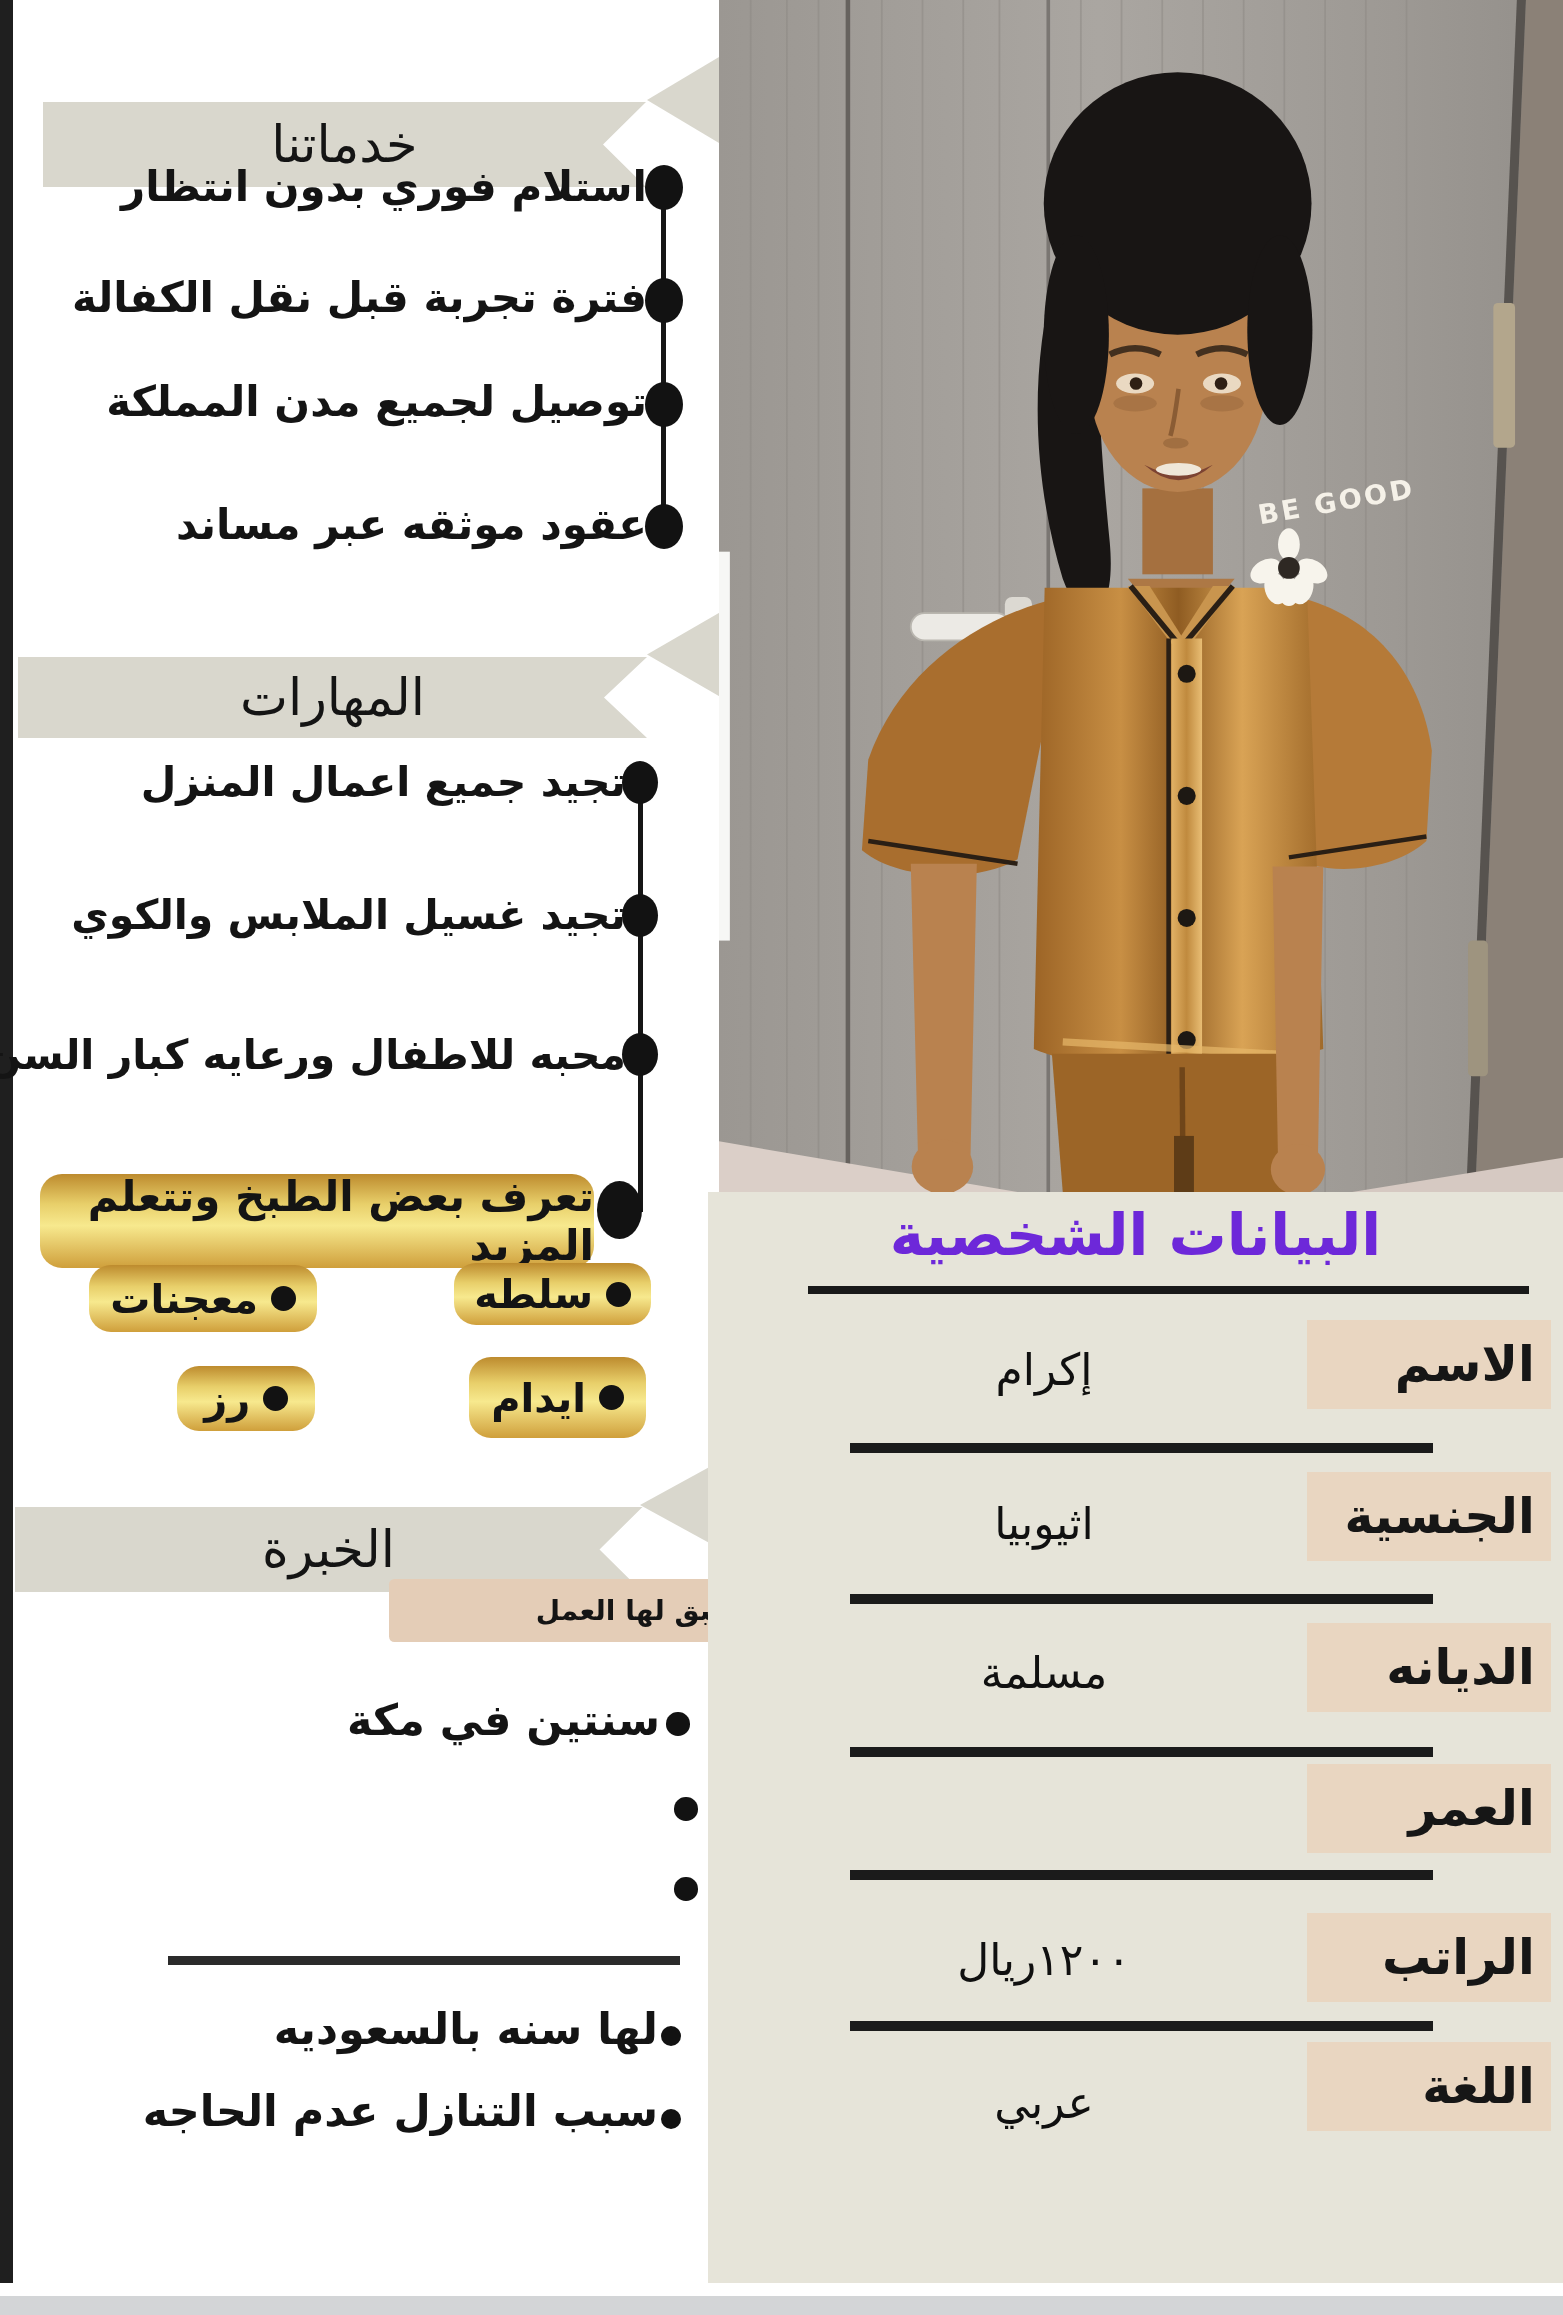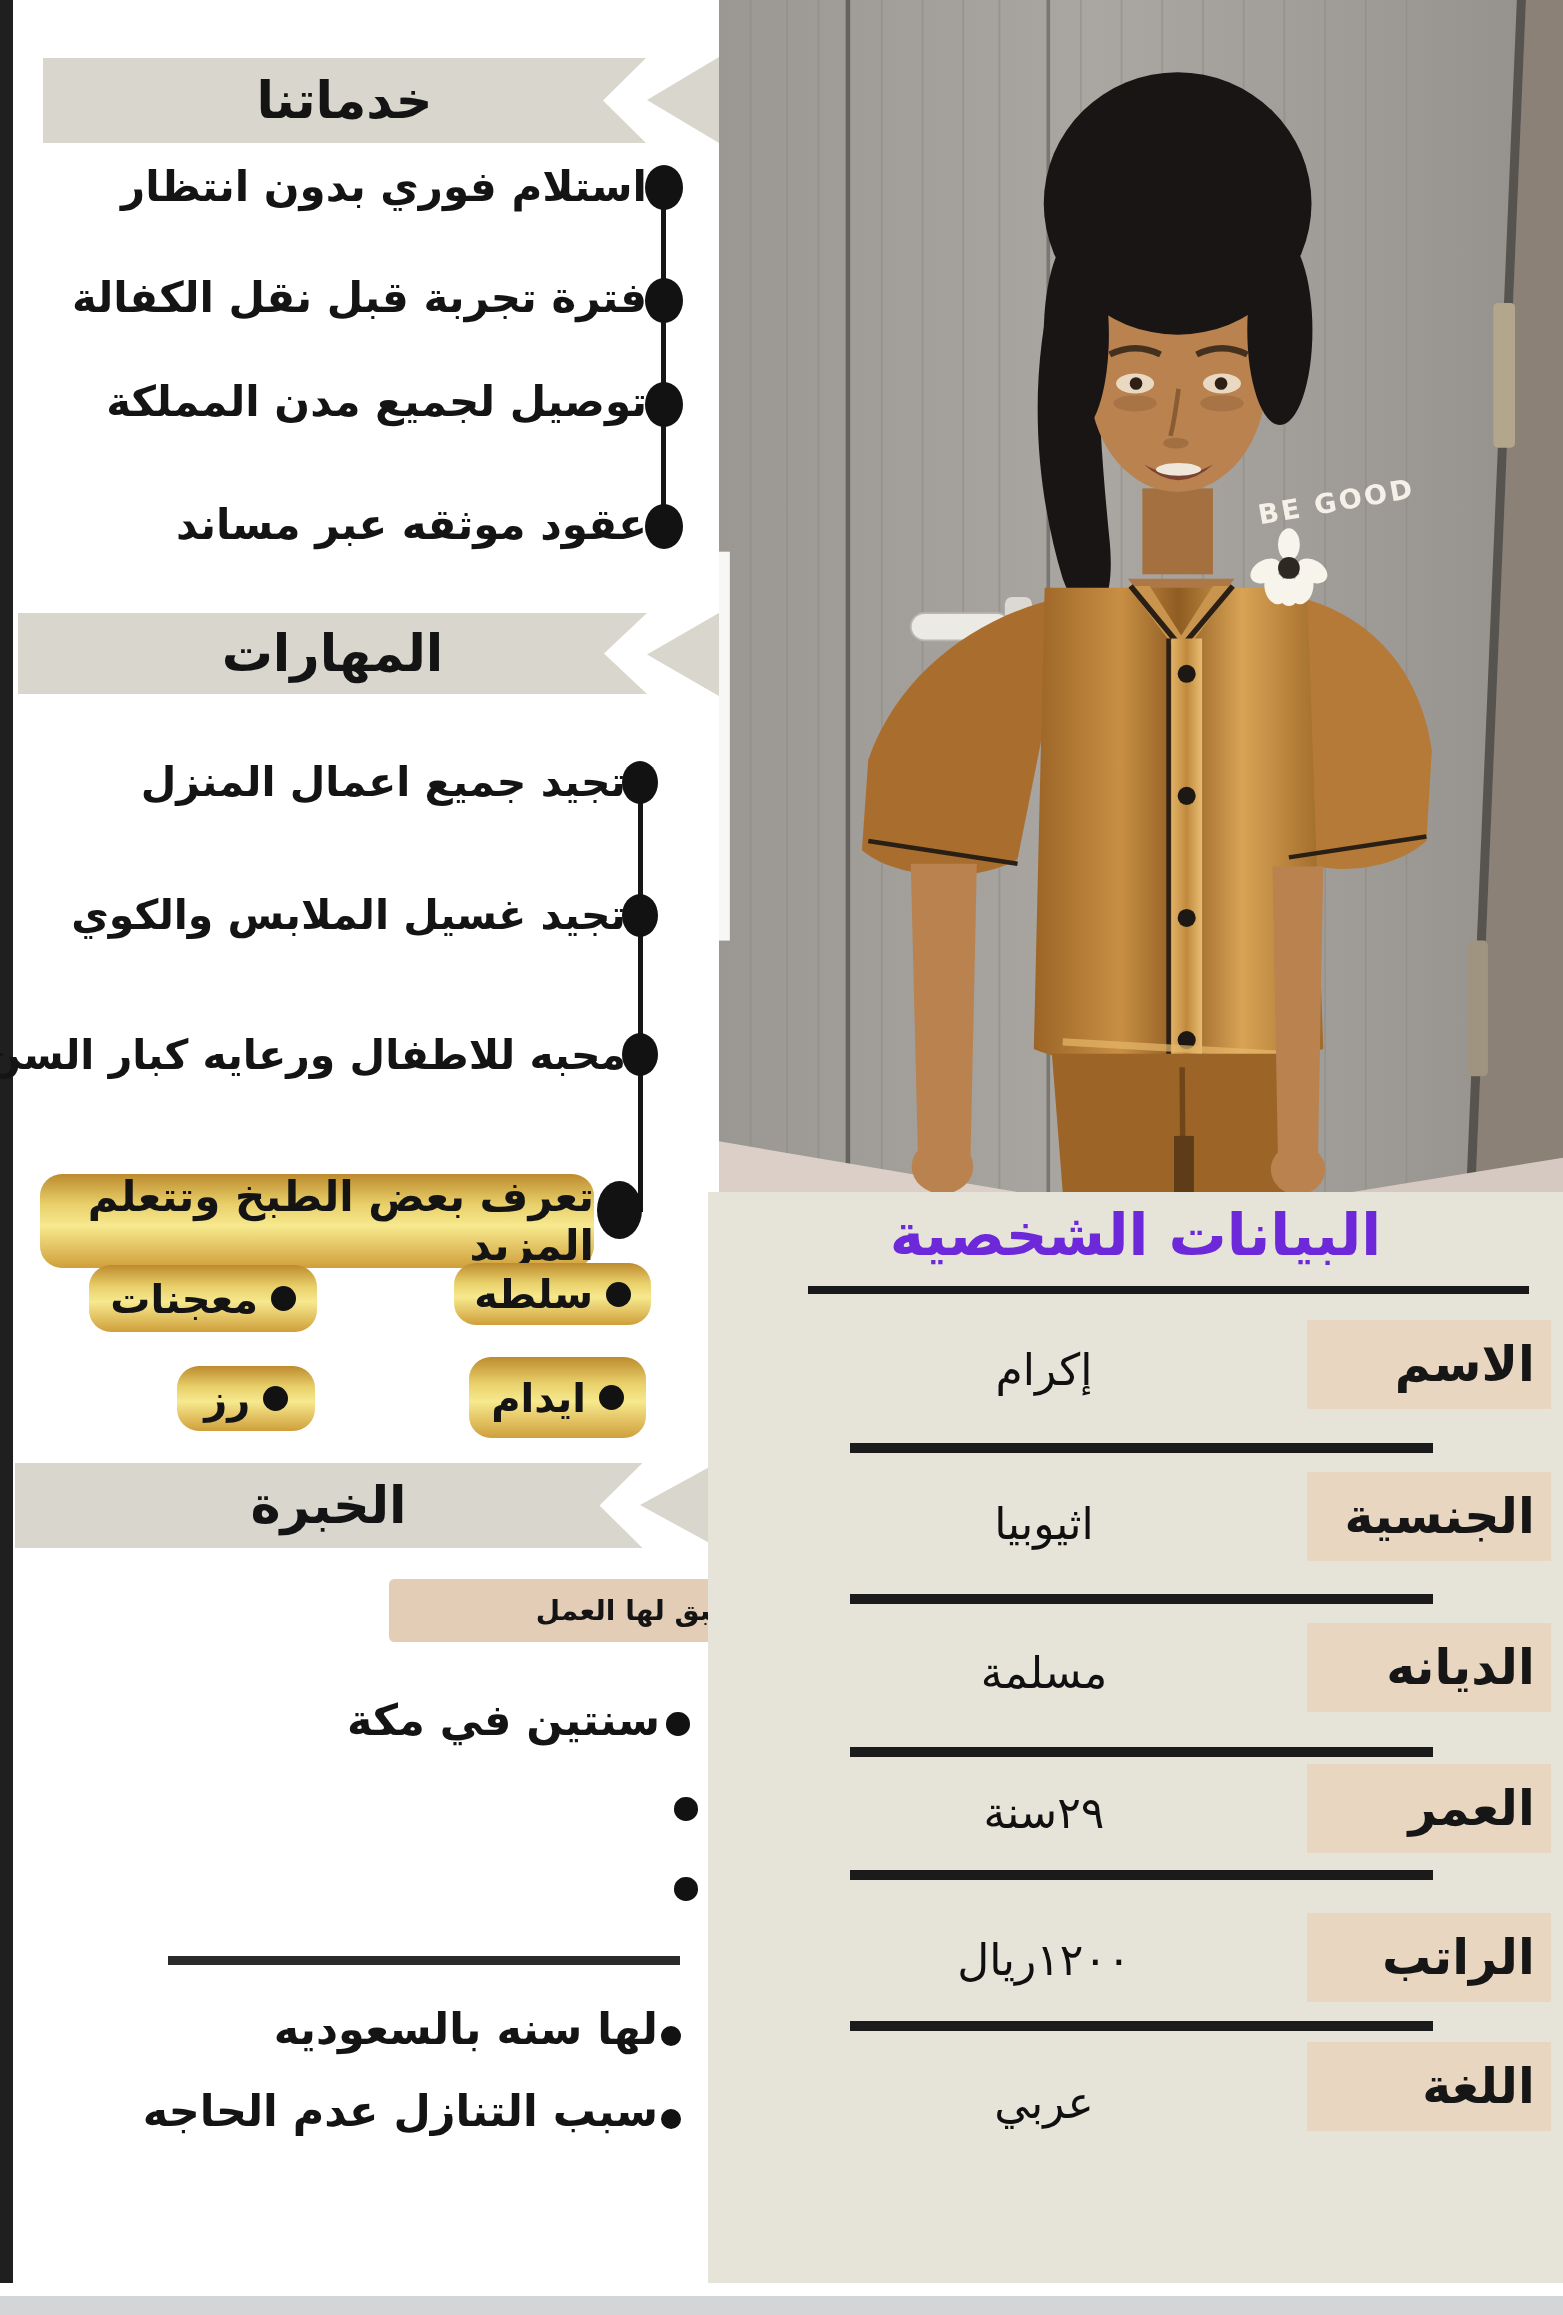--- a/index.html
+++ b/index.html
@@ -6,22 +6,22 @@
   .page{position:relative;width:1563px;height:2316px;background:var(--page_bg,#ffffff);
         overflow:hidden;font-family:"DejaVu Sans",sans-serif;color:#141414;}
   .abs{position:absolute;}
 
   
   .left-border{left:0;top:0;width:12.7px;height:2283px;background:var(--left_border,#1f1f1f);}
   .bottom-bar{left:0;top:2296px;width:1563px;height:20px;background:var(--bottom_bar,#d3d5d7);}
 
   
   .band{background:var(--band_bg,#d9d7cd);display:flex;align-items:center;justify-content:center;
-        font-size:51px;font-weight:700;
-        clip-path:polygon(0 0,100% 0,calc(100% - 43px) 50%,100% 100%,0 100%);}
+        font-size:51px;font-weight:400;
+        clip-path:polygon(0 0,100% 0,calc(100% - 43px) 50%,100% 100%,0 100%);margin-top:44px;}
   .band1{left:43px;top:58px;width:603px;height:85px;}
   .band2{left:18px;top:613px;width:629px;height:81px;}
   .band3{left:14.5px;top:1463px;width:628px;height:85px;}
   .band-tail{background:var(--band_bg,#d9d7cd);clip-path:polygon(0 50%,100% 0,100% 100%);}
   .tail1{left:647px;top:54px;width:77px;height:92px;}
   .tail2{left:647px;top:610px;width:77px;height:89px;}
   .tail3{left:640px;top:1459px;width:84px;height:92px;}
 
   
   .txt{direction:rtl;text-align:right;white-space:nowrap;font-weight:700;color:#141414;}
@@ -300,21 +300,20 @@
 
     <div class="flabel fl2">الجنسية</div>
     <div class="fvalue fv2">اثيوبيا</div>
     <div class="fline ln2"></div>
 
     <div class="flabel fl3">الديانه</div>
     <div class="fvalue fv3">مسلمة</div>
     <div class="fline ln3"></div>
 
     <div class="flabel fl4">العمر</div>
-    <div class="fvalue fv4">٢٩سنة</div>
     <div class="fline ln4"></div>
 
     <div class="flabel fl5">الراتب</div>
     <div class="fvalue fv5">١٢٠٠ريال</div>
     <div class="fline ln5"></div>
 
     <div class="flabel fl6">اللغة</div>
     <div class="fvalue fv6">عربي</div>
   </div>
 

